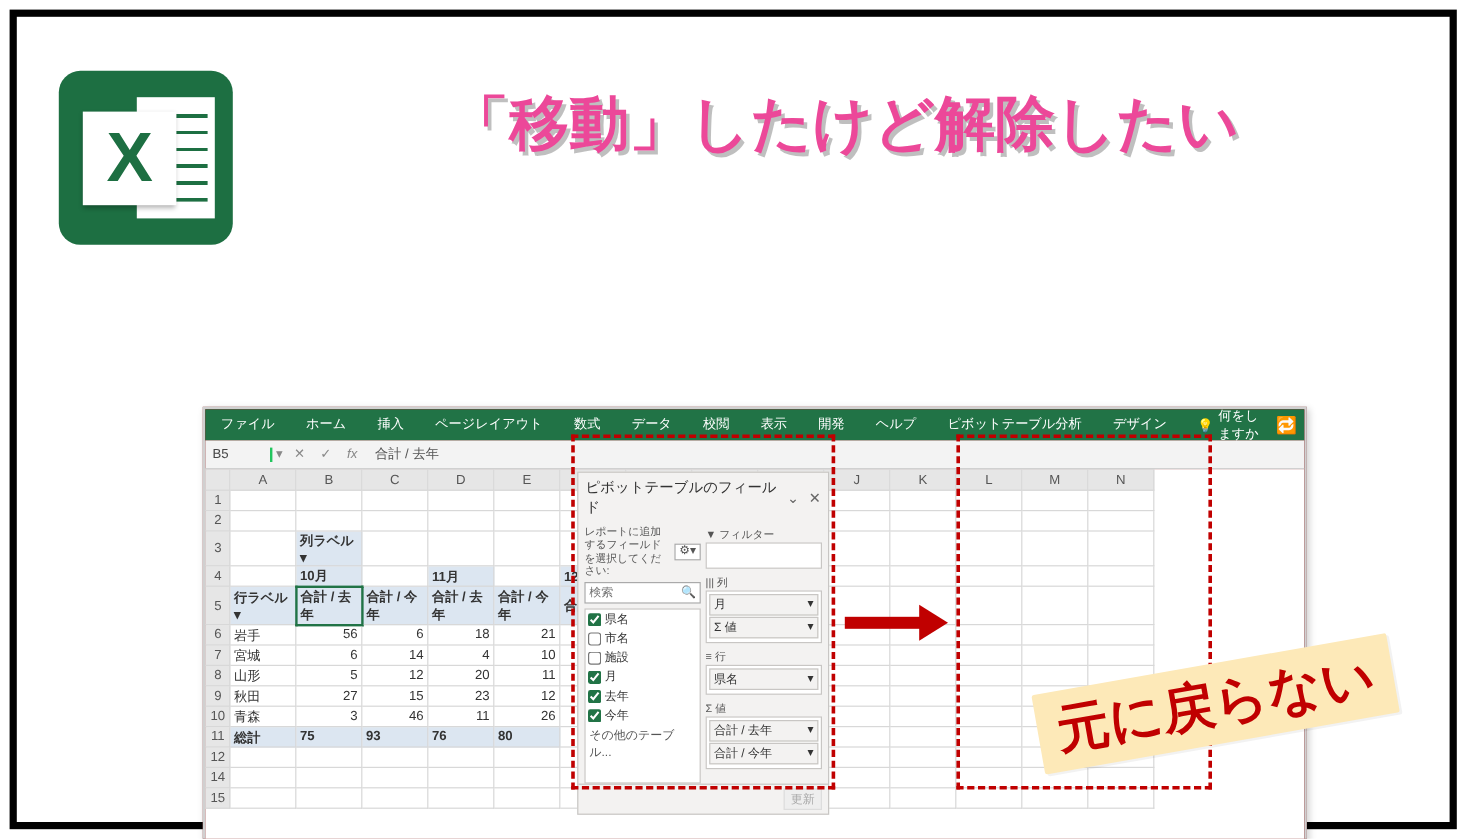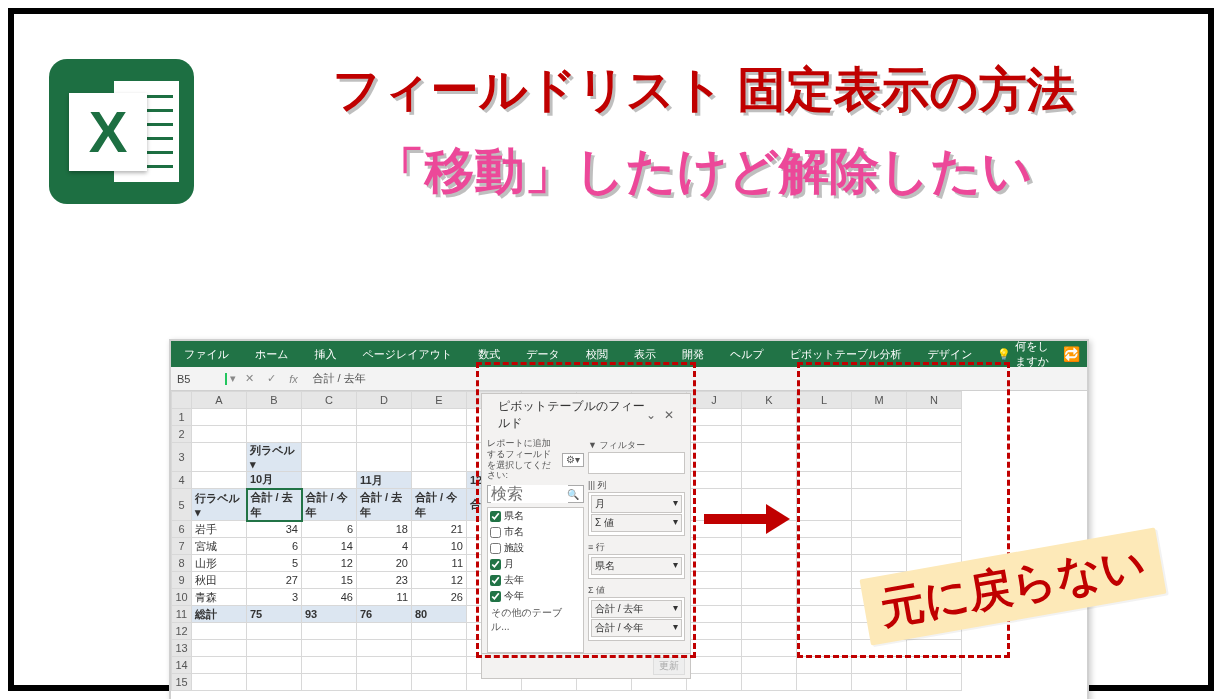--- a/index.html
+++ b/index.html
@@ -34,28 +34,28 @@
   table.grid th, table.grid td { border: 1px solid #d8d8d8; height: 17px; padding: 0 3px; }
   table.grid thead th { background: #e6e6e6; font-weight: normal; text-align: center; color: #555; }
   table.grid .rowh { background: #e6e6e6; text-align: center; width: 20px; color: #555; }
   table.grid .colN { width: 55px; text-align: right; }
   table.grid .lbl { text-align: left; }
   table.grid .pivot-hdr { background: #dce6f1; font-weight: 600; text-align: left; }
   table.grid .tot { font-weight: 700; }
   table.grid .sel { border: 2px solid #217346 !important; }
 
   .fieldlist { position: absolute; left: 310px; top: 2px; width: 210px; height: 286px; background: #f3f2f1; border: 1px solid #c8c6c4; font-size: 10px; color: #333; display: flex; flex-direction: column; }
-  .fieldlist .fl-title { display: flex; justify-content: space-between; align-items: center; padding: 4px 16px; font-size: 12px; }
+  .fieldlist .fl-title { display: flex; justify-content: space-between; align-items: center; padding: 4px 6px; font-size: 12px; }
   .fieldlist .fl-title .r { color: #666; display: flex; gap: 8px; }
   .fieldlist .fl-body { display: flex; flex: 1; gap: 4px; padding: 0 5px; }
   .fieldlist .col { flex: 1; display: flex; flex-direction: column; min-width: 0; }
   .fieldlist .hint { font-size: 9px; color: #555; line-height: 1.2; padding: 2px 0; display: flex; align-items: center; gap: 2px; }
   .fieldlist .gear { border: 1px solid #aaa; padding: 0 3px; font-size: 10px; background: #fff; }
   .fieldlist .search { display: flex; align-items: center; border: 1px solid #aaa; background: #fff; height: 18px; padding: 0 3px; margin: 2px 0; }
-  .fieldlist .search input { border: 0; outline: 0; flex: 1; font-size: 16px; min-width: 0; }
+  .fieldlist .search input { border: 0; outline: 0; flex: 1; font-size: 10px; min-width: 0; }
   .fieldlist .fields { background: #fff; border: 1px solid #c8c6c4; flex: 1; margin-top: 2px; overflow: hidden; }
   .fieldlist .chk { display: flex; align-items: center; gap: 3px; padding: 1px 2px; font-size: 10px; }
   .fieldlist .chk input { accent-color: #217346; width: 11px; height: 11px; }
   .fieldlist .more { padding: 2px 3px; color: #555; }
   .fieldlist .zone-label { font-size: 9px; color: #555; margin-top: 3px; }
   .fieldlist .zone { background: #fff; border: 1px solid #c8c6c4; min-height: 22px; margin-bottom: 2px; padding: 2px; }
   .fieldlist .zitem { background: #f3f2f1; border: 1px solid #c8c6c4; padding: 1px 3px; font-size: 10px; display: flex; justify-content: space-between; margin-bottom: 1px; }
   .fieldlist .fl-foot { border-top: 1px solid #c8c6c4; display: flex; align-items: center; padding: 3px 5px; gap: 4px; font-size: 10px; }
   .fieldlist .fl-foot .upd { margin-left: auto; color: #aaa; border: 1px solid #ddd; padding: 1px 5px; background: #eee; }
 
@@ -73,21 +73,20 @@
 <body>
 
 <div class="outer">
 
   <div class="excel-logo">
     <div class="sheet"></div>
     <div class="x">X</div>
   </div>
 
   <div class="headline">
-    <div class="hl2">フィールドリスト 固定表示の方法</div>
     <div class="hl3">「移動」したけど解除したい</div>
   </div>
 
   <div class="screenshot">
 
     <div class="ribbon" id="ribbon">
 
     <span class="tab">ファイル</span>
         <span class="tab">ホーム</span>
         <span class="tab">挿入</span>
@@ -219,21 +218,21 @@
               <td></td>
               <td></td>
               <td></td>
               <td></td>
               <td></td>
               <td></td>
             </tr>
             <tr>
               <td class="rowh">6</td>
               <td class="lbl">岩手</td>
-              <td class="colN">34</td>
+              <td class="colN">56</td>
               <td class="colN">6</td>
               <td class="colN">18</td>
               <td class="colN">21</td>
               <td></td>
               <td></td>
               <td></td>
               <td></td>
               <td></td>
               <td></td>
               <td></td>
@@ -320,37 +319,20 @@
               <td></td>
               <td></td>
               <td></td>
               <td></td>
               <td></td>
               <td></td>
               <td></td>
             </tr>
             <tr>
               <td class="rowh">12</td>
-              <td></td>
-              <td></td>
-              <td></td>
-              <td></td>
-              <td></td>
-              <td></td>
-              <td></td>
-              <td></td>
-              <td></td>
-              <td></td>
-              <td></td>
-              <td></td>
-              <td></td>
-              <td></td>
-            </tr>
-            <tr>
-              <td class="rowh">13</td>
               <td></td>
               <td></td>
               <td></td>
               <td></td>
               <td></td>
               <td></td>
               <td></td>
               <td></td>
               <td></td>
               <td></td>

